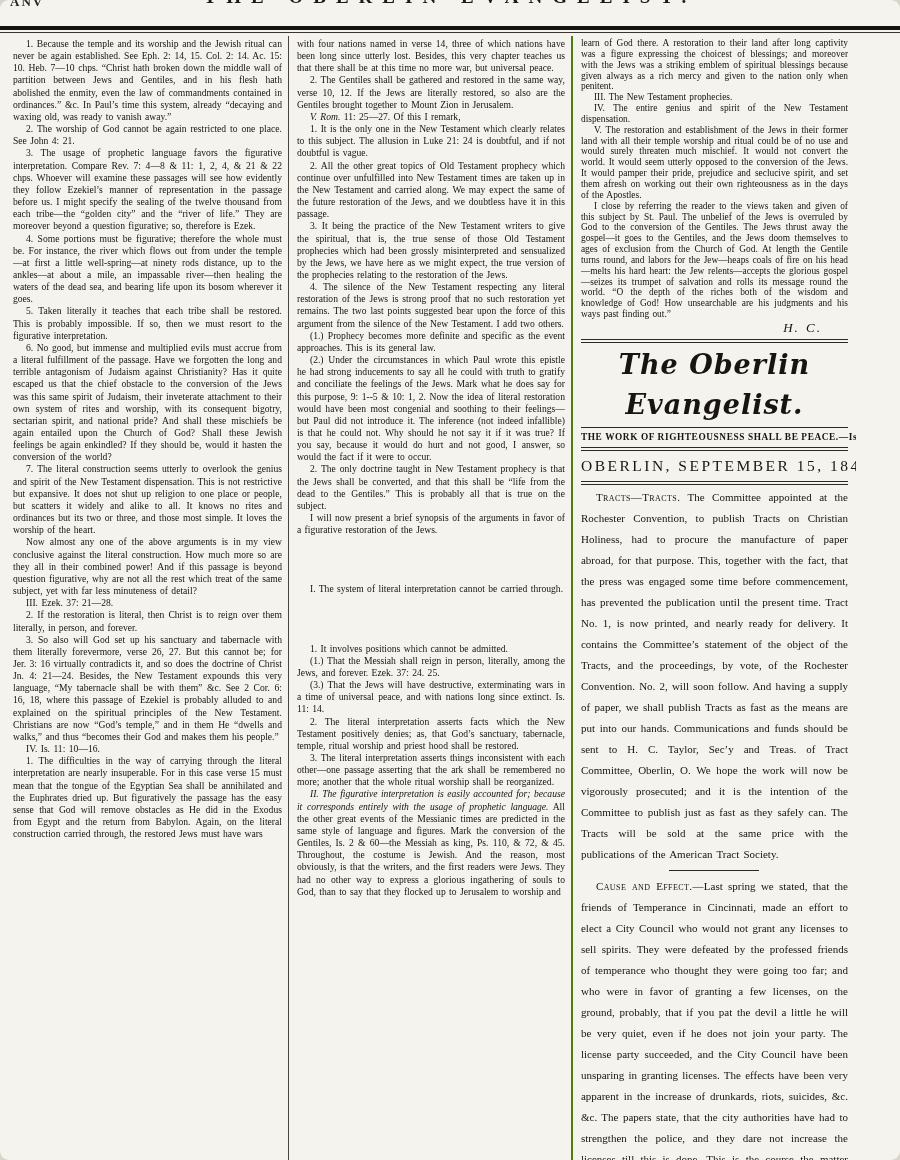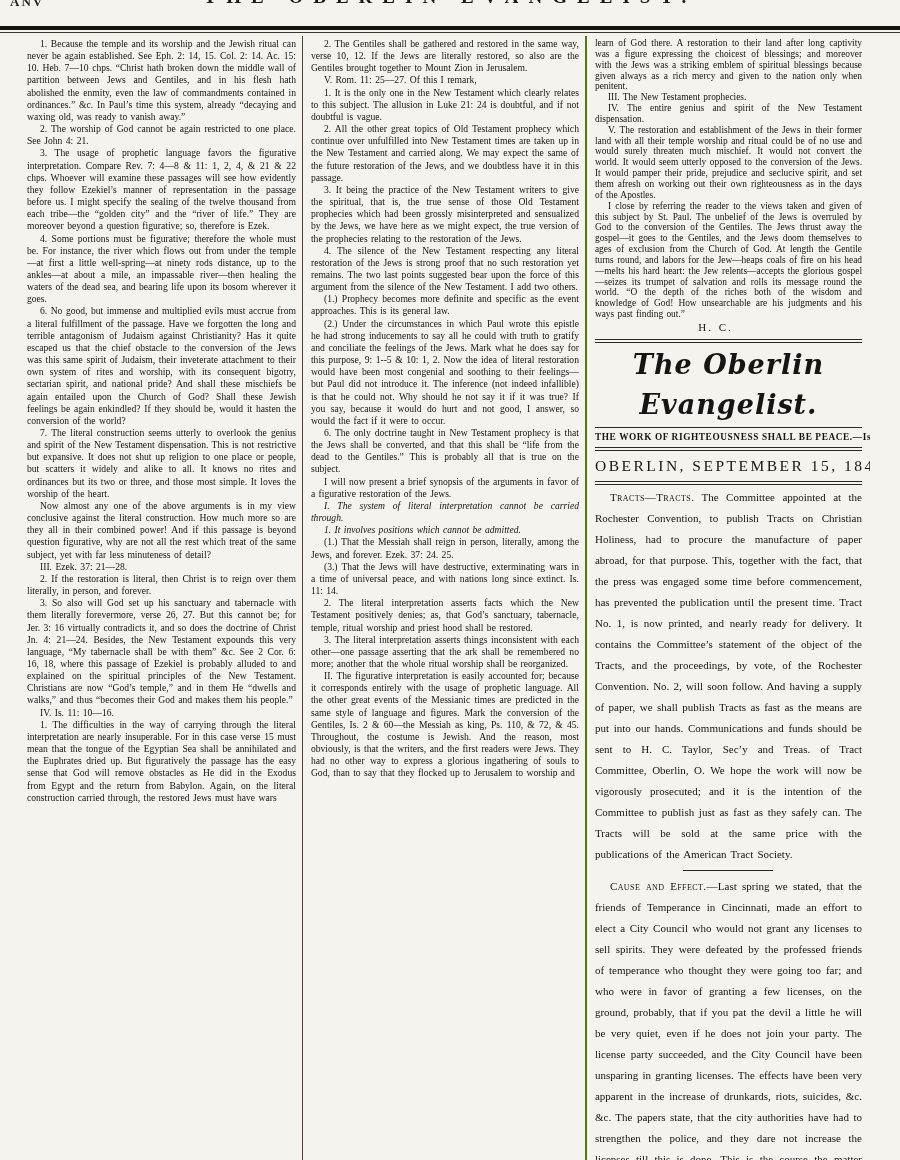--- a/index.html
+++ b/index.html
@@ -4,20 +4,21 @@
 <style>
   html,body{margin:0;padding:0;background:#d8d5cd;}
   #page{
     position:relative;
     width:900px;height:1160px;
     background:#f5f3ee;
     color:#171412;
     font-family:"Liberation Serif","DejaVu Serif",serif;
     overflow:hidden;
     box-sizing:border-box;
+    border-radius:9px;
   }
   
   #running-head{
     position:absolute;top:-14px;left:0;width:100%;height:26px;
     overflow:hidden;text-align:center;
   }
   #running-head .title{
     font-size:19px;font-weight:bold;letter-spacing:10px;
     color:#1c1a17;white-space:nowrap;
   }
@@ -27,21 +28,21 @@
   }
   .headrule{
     position:absolute;left:0;width:100%;
     border:0;margin:0;
   }
   #headrule-thick{top:26px;height:4px;background:#14110e;}
   #headrule-thin{top:32px;height:1px;background:#3a352f;}
 
   
   #columns{
-    position:absolute;top:36px;left:18px;width:852px;height:1124px;
+    position:absolute;top:36px;left:4px;width:852px;height:1124px;
     display:flex;
   }
   .col{
     box-sizing:border-box;
     overflow:hidden;
     text-align:justify;
     height:1124px;
   }
   #col1{width:300px;padding:2px 6px 0 9px;}
   #col2{width:299px;padding:2px 6px 0 8px;border-left:1px solid #4a443c;}
@@ -49,23 +50,23 @@
 
   .para{
     margin:0;
     font-size:9.6px;
     line-height:12.15px;
     text-indent:13px;
     word-spacing:1px;
   }
   #col3 .para.body3{font-size:9.4px;line-height:10.85px;}
   .para.noindent{text-indent:0;}
-  .para.i{font-style:italic;}
-  .para.sig{text-align:center;text-indent:0;padding-right:26px;font-size:11px;letter-spacing:2px;line-height:15px;}
-  .lead.i{}
+  .para.i{margin-top:47px;}
+  .para.sig{text-align:right;text-indent:0;padding-right:26px;font-size:13px;letter-spacing:2px;line-height:15px;font-style:italic;}
+  .lead.i{font-style:italic;}
   .lead.sc{font-variant:small-caps;letter-spacing:0.4px;}
   .dbl{border-top:1px solid #2c2823;border-bottom:1px solid #2c2823;height:2px;margin:2px 0;}
   .thin{border:0;border-top:1px solid #2c2823;margin:2px 0;}
   #masthead-block{margin-top:4px;}
   #masthead-title{
     text-align:center;
     font-family:"DejaVu Serif",serif;
     font-style:italic;font-weight:bold;
     font-size:27px;line-height:40px;
     letter-spacing:1px;
@@ -109,40 +110,42 @@
   <div id="headrule-thick" class="headrule"></div>
   <div id="headrule-thin" class="headrule"></div>
 
   <div id="columns">
 
     <div id="col1" class="col">
         <p class="para ">1. Because the temple and its worship and the Jewish ritual can never be again established. See Eph. 2: 14, 15. Col. 2: 14. Ac. 15: 10. Heb. 7—10 chps. “Christ hath broken down the middle wall of partition between Jews and Gentiles, and in his flesh hath abolished the enmity, even the law of commandments contained in ordinances.” &amp;c. In Paul’s time this system, already “decaying and waxing old, was ready to vanish away.”</p>
         <p class="para ">2. The worship of God cannot be again restricted to one place. See John 4: 21.</p>
         <p class="para ">3. The usage of prophetic language favors the figurative interpretation. Compare Rev. 7: 4—8 &amp; 11: 1, 2, 4, &amp; 21 &amp; 22 chps. Whoever will examine these passages will see how evidently they follow Ezekiel’s manner of representation in the passage before us. I might specify the sealing of the twelve thousand from each tribe—the “golden city” and the “river of life.” They are moreover beyond a question figurative; so, therefore is Ezek.</p>
         <p class="para ">4. Some portions must be figurative; therefore the whole must be. For instance, the river which flows out from under the temple—at first a little well-spring—at ninety rods distance, up to the ankles—at about a mile, an impassable river—then healing the waters of the dead sea, and bearing life upon its bosom wherever it goes.</p>
+        <p class="para ">5. Taken literally it teaches that each tribe shall be restored. This is probably impossible. If so, then we must resort to the figurative interpretation.</p>
         <p class="para ">6. No good, but immense and multiplied evils must accrue from a literal fulfillment of the passage. Have we forgotten the long and terrible antagonism of Judaism against Christianity? Has it quite escaped us that the chief obstacle to the conversion of the Jews was this same spirit of Judaism, their inveterate attachment to their own system of rites and worship, with its consequent bigotry, sectarian spirit, and national pride? And shall these mischiefs be again entailed upon the Church of God? Shall these Jewish feelings be again enkindled? If they should be, would it hasten the conversion of the world?</p>
         <p class="para ">7. The literal construction seems utterly to overlook the genius and spirit of the New Testament dispensation. This is not restrictive but expansive. It does not shut up religion to one place or people, but scatters it widely and alike to all. It knows no rites and ordinances but its two or three, and those most simple. It loves the worship of the heart.</p>
         <p class="para ">Now almost any one of the above arguments is in my view conclusive against the literal construction. How much more so are they all in their combined power! And if this passage is beyond question figurative, why are not all the rest which treat of the same subject, yet with far less minuteness of detail?</p>
         <p class="para ">III. Ezek. 37: 21—28.</p>
         <p class="para ">2. If the restoration is literal, then Christ is to reign over them literally, in person, and forever.</p>
         <p class="para ">3. So also will God set up his sanctuary and tabernacle with them literally forevermore, verse 26, 27. But this cannot be; for Jer. 3: 16 virtually contradicts it, and so does the doctrine of Christ Jn. 4: 21—24. Besides, the New Testament expounds this very language, “My tabernacle shall be with them” &amp;c. See 2 Cor. 6: 16, 18, where this passage of Ezekiel is probably alluded to and explained on the spiritual principles of the New Testament. Christians are now “God’s temple,” and in them He “dwells and walks,” and thus “becomes their God and makes them his people.”</p>
         <p class="para ">IV. Is. 11: 10—16.</p>
         <p class="para ">1. The difficulties in the way of carrying through the literal interpretation are nearly insuperable. For in this case verse 15 must mean that the tongue of the Egyptian Sea shall be annihilated and the Euphrates dried up. But figuratively the passage has the easy sense that God will remove obstacles as He did in the Exodus from Egypt and the return from Babylon. Again, on the literal construction carried through, the restored Jews must have wars</p>
       </div>
 
     <div id="col2" class="col">
+        <p class="para noindent">with four nations named in verse 14, three of which nations have been long since utterly lost. Besides, this very chapter teaches us that there shall be at this time no more war, but universal peace.</p>
         <p class="para ">2. The Gentiles shall be gathered and restored in the same way, verse 10, 12. If the Jews are literally restored, so also are the Gentiles brought together to Mount Zion in Jerusalem.</p>
         <p class="para "><span class="lead i">V. Rom.</span> 11: 25—27. Of this I remark,</p>
         <p class="para ">1. It is the only one in the New Testament which clearly relates to this subject. The allusion in Luke 21: 24 is doubtful, and if not doubtful is vague.</p>
         <p class="para ">2. All the other great topics of Old Testament prophecy which continue over unfulfilled into New Testament times are taken up in the New Testament and carried along. We may expect the same of the future restoration of the Jews, and we doubtless have it in this passage.</p>
         <p class="para ">3. It being the practice of the New Testament writers to give the spiritual, that is, the true sense of those Old Testament prophecies which had been grossly misinterpreted and sensualized by the Jews, we have here as we might expect, the true version of the prophecies relating to the restoration of the Jews.</p>
         <p class="para ">4. The silence of the New Testament respecting any literal restoration of the Jews is strong proof that no such restoration yet remains. The two last points suggested bear upon the force of this argument from the silence of the New Testament. I add two others.</p>
         <p class="para ">(1.) Prophecy becomes more definite and specific as the event approaches. This is its general law.</p>
         <p class="para ">(2.) Under the circumstances in which Paul wrote this epistle he had strong inducements to say all he could with truth to gratify and conciliate the feelings of the Jews. Mark what he does say for this purpose, 9: 1--5 &amp; 10: 1, 2. Now the idea of literal restoration would have been most congenial and soothing to their feelings—but Paul did not introduce it. The inference (not indeed infallible) is that he could not. Why should he not say it if it was true? If you say, because it would do hurt and not good, I answer, so would the fact if it were to occur.</p>
-        <p class="para ">6. The only doctrine taught in New Testament prophecy is that the Jews shall be converted, and that this shall be “life from the dead to the Gentiles.” This is probably all that is true on the subject.</p>
+        <p class="para ">2. The only doctrine taught in New Testament prophecy is that the Jews shall be converted, and that this shall be “life from the dead to the Gentiles.” This is probably all that is true on the subject.</p>
         <p class="para ">I will now present a brief synopsis of the arguments in favor of a figurative restoration of the Jews.</p>
         <p class="para i">I. The system of literal interpretation cannot be carried through.</p>
         <p class="para i">1. It involves positions which cannot be admitted.</p>
         <p class="para ">(1.) That the Messiah shall reign in person, literally, among the Jews, and forever. Ezek. 37: 24. 25.</p>
         <p class="para ">(3.) That the Jews will have destructive, exterminating wars in a time of universal peace, and with nations long since extinct. Is. 11: 14.</p>
         <p class="para ">2. The literal interpretation asserts facts which the New Testament positively denies; as, that God’s sanctuary, tabernacle, temple, ritual worship and priest hood shall be restored.</p>
         <p class="para ">3. The literal interpretation asserts things inconsistent with each other—one passage asserting that the ark shall be remembered no more; another that the whole ritual worship shall be reorganized.</p>
         <p class="para "><span class="lead i">II. The figurative interpretation is easily accounted for; because it corresponds entirely with the usage of prophetic language.</span> All the other great events of the Messianic times are predicted in the same style of language and figures. Mark the conversion of the Gentiles, Is. 2 &amp; 60—the Messiah as king, Ps. 110, &amp; 72, &amp; 45. Throughout, the costume is Jewish. And the reason, most obviously, is that the writers, and the first readers were Jews. They had no other way to express a glorious ingathering of souls to God, than to say that they flocked up to Jerusalem to worship and</p>
       </div>
 

